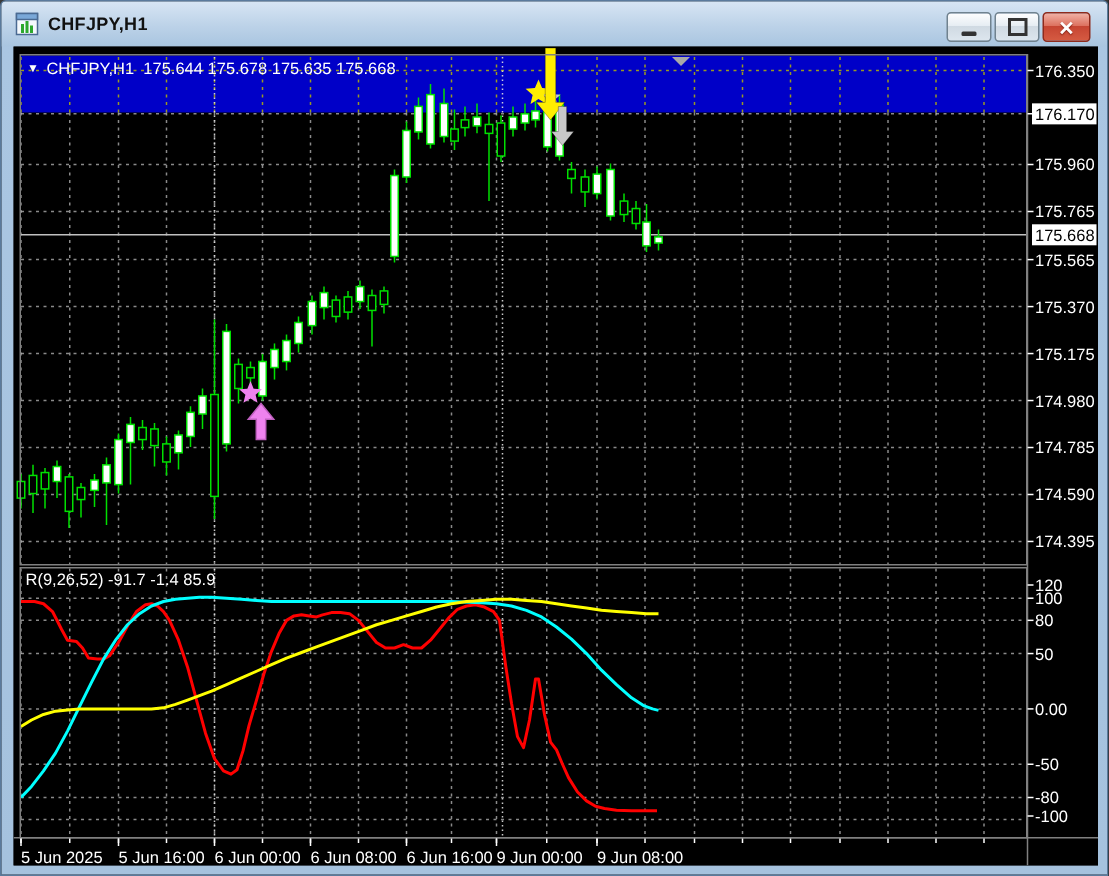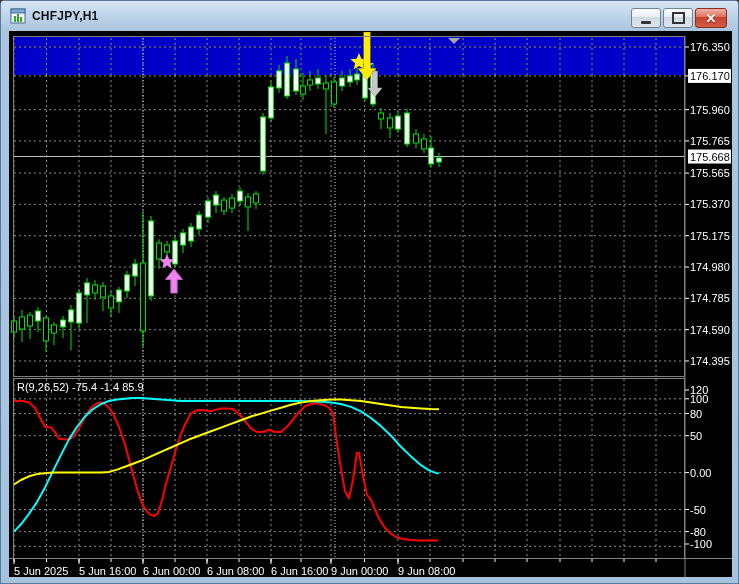--- a/index.html
+++ b/index.html
@@ -350,15 +350,18 @@
           <line x1="206" y1="558" x2="206" y2="563" stroke="#FFFFFF"></line>
           <text x="206" y="574">6 Jun 08:00</text>
           <line x1="270" y1="558" x2="270" y2="563" stroke="#FFFFFF"></line>
           <text x="270" y="574">6 Jun 16:00</text>
           <line x1="330" y1="558" x2="330" y2="563" stroke="#FFFFFF"></line>
           <text x="330" y="574">9 Jun 00:00</text>
           <line x1="397" y1="558" x2="397" y2="563" stroke="#FFFFFF"></line>
           <text x="397" y="574">9 Jun 08:00</text>
         </g>
       </svg>
-    <div class="ind-label">R(9,26,52) -75.4 -1.4 85.9</div>
+    <div class="ohlc-header">
+      <span class="dd">▼</span><span>CHFJPY,H1</span>&nbsp;&nbsp;<span>175.644 175.678 175.635 175.668</span>
+    </div>
+    <div class="ind-label">R(9,26,52) -91.7 -1.4 85.9</div>
   </div>
 </div>
 
 </body></html>

